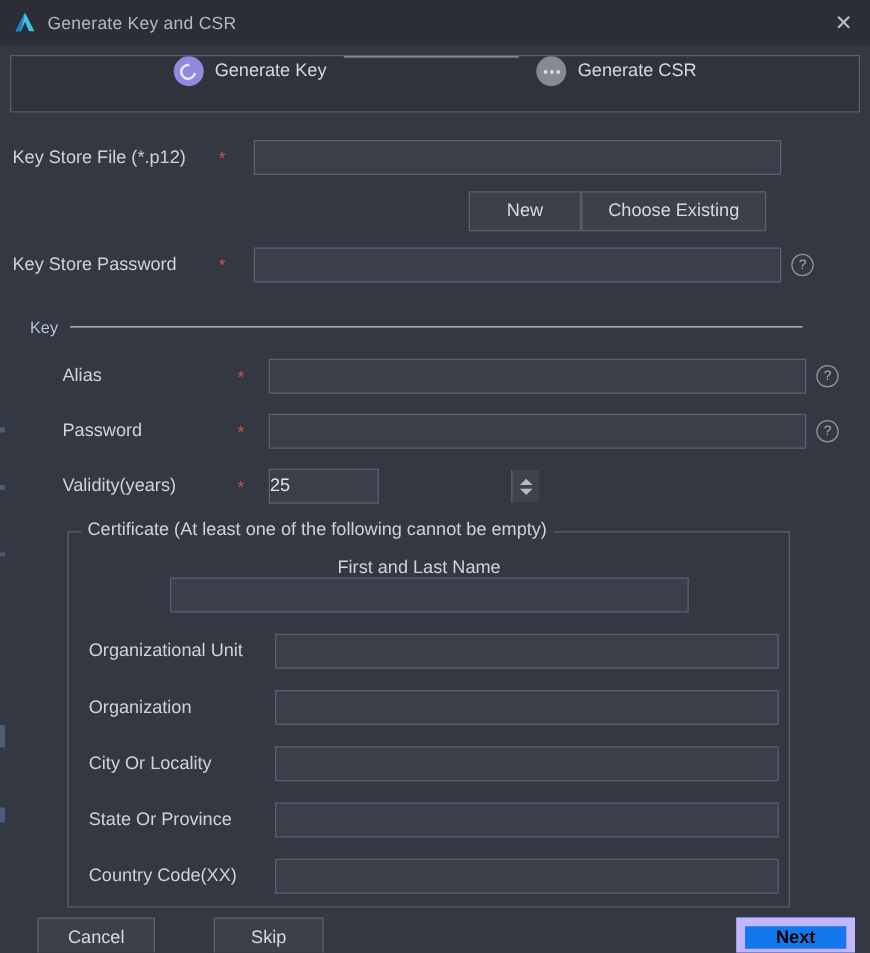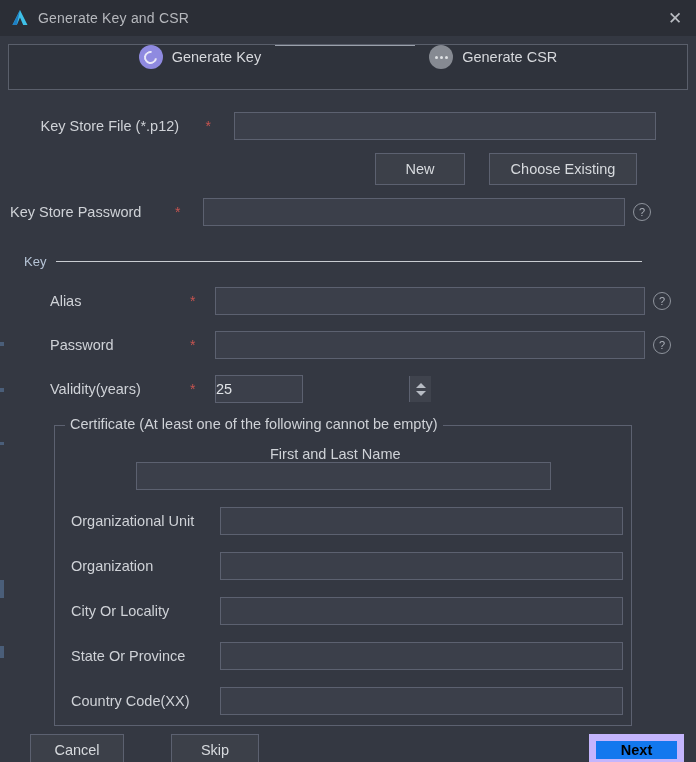--- a/index.html
+++ b/index.html
@@ -203,31 +203,31 @@
   </div>
 
   <div class="form">
 
     <div class="edge-artifact" style="top:252px;height:4px;"></div>
     <div class="edge-artifact" style="top:298px;height:4px;"></div>
     <div class="edge-artifact" style="top:352px;height:3px;"></div>
     <div class="edge-artifact" style="top:490px;height:18px;"></div>
     <div class="edge-artifact" style="top:556px;height:12px;"></div>
 
-    <div class="row" style="margin-top:22px;justify-content:center;">
+    <div class="row" style="margin-top:22px;">
       <span class="lbl" style="width:165px;">Key Store File (*.p12)</span>
       <span class="req" style="width:28px;">*</span>
       <span class="textfield" style="width:422px;">
         <input class="plain" type="text" value="" style="">
       </span>
     </div>
 
     <div class="row" style="margin-top:13px; padding-left:365px;">
       <button class="btn" style="width:90px;">New</button>
-      <button class="btn" style="width:148px; margin-left:24px;">Choose Existing</button>
+      <button class="btn" style="width:148px; margin-left:0;">Choose Existing</button>
     </div>
 
     <div class="row" style="margin-top:13px;">
       <span class="lbl" style="width:165px;">Key Store Password</span>
       <span class="req" style="width:28px;">*</span>
       <span class="textfield" style="width:422px;">
         <input class="plain" type="password" value="" style="">
       </span>
       <span class="help-icon" style="margin-left:8px;">?</span>
     </div>

